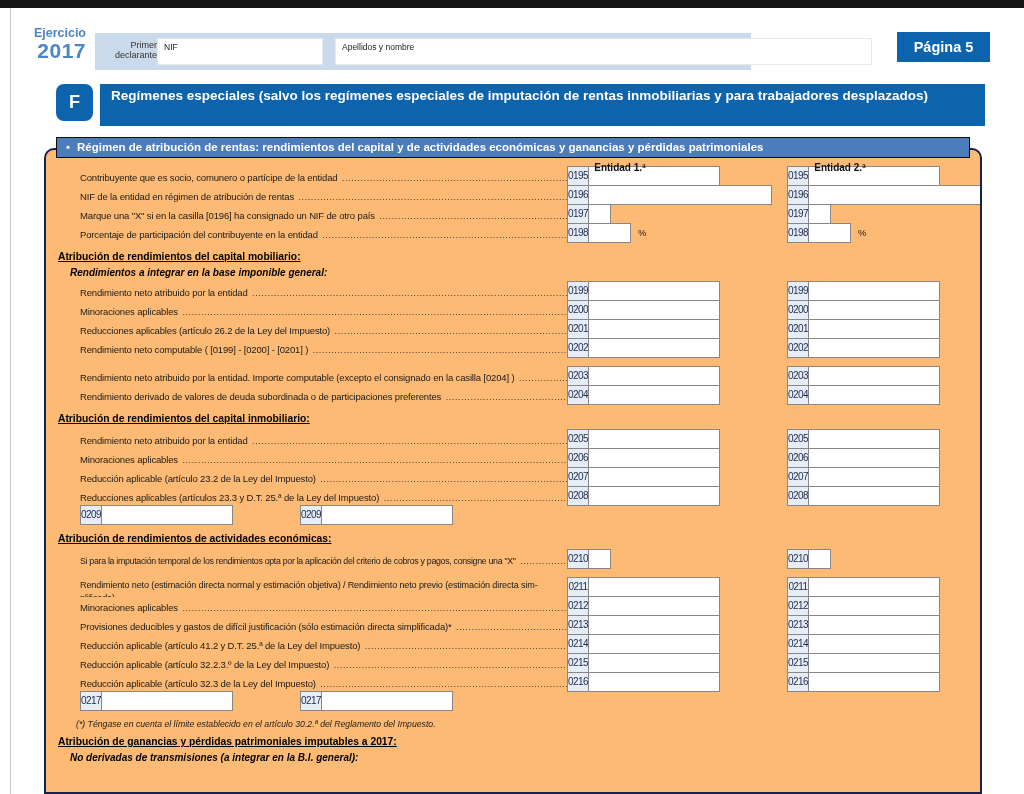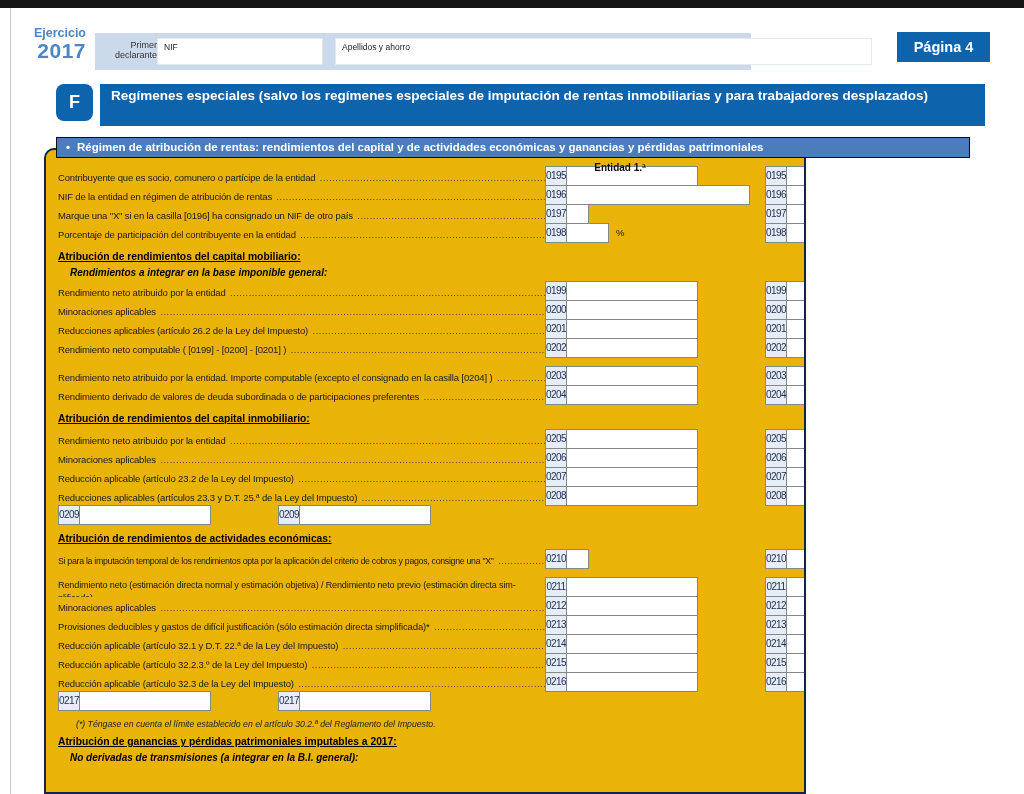--- a/index.html
+++ b/index.html
@@ -33,34 +33,34 @@
     color:#fff;font-weight:bold;font-size:18px;text-align:center;line-height:37px;}
   .f-bar{position:absolute;left:100px;top:84px;width:885px;height:42px;background:#0e63ad;box-sizing:border-box;
     color:#fff;font-weight:bold;font-size:13.5px;line-height:16.5px;padding:4px 10px 7px 11px;}
 
   
   .subsec-bar{position:absolute;left:56px;top:137px;width:914px;height:21px;background:#4b7dbd;box-sizing:border-box;
     border:1px solid #0d0d0d;color:#fff;font-weight:bold;font-size:11.5px;line-height:19px;padding-left:9px;z-index:5;}
   .subsec-bar .bullet{margin-right:7px;}
 
   
-  .form-area{position:absolute;left:44px;top:148px;width:762px;height:646px;box-sizing:border-box;
-    background:#eab308;border:2px solid #14224e;border-radius:10px 10px 0 0;}
+  .form-area{position:absolute;left:44px;top:148px;width:938px;height:646px;box-sizing:border-box;
+    background:#fdba74;border:2px solid #14224e;border-radius:10px 10px 0 0;}
   .form-inner{position:relative;width:100%;height:100%;padding-top:16px;box-sizing:border-box;overflow:hidden;}
 
   .colhead{position:absolute;top:12px;width:200px;text-align:center;font-weight:bold;font-size:10px;color:#101010;}
   .colhead.c1{left:474px;}
   .colhead.c2{left:694px;}
 
   .sec-h{font-weight:bold;font-size:10.3px;color:#000;text-decoration:underline;
     margin:7px 0 5px 12px;}
   .sub-h{font-weight:bold;font-style:italic;font-size:10px;color:#000;margin:5px 0 3px 24px;}
   .footnote{font-style:italic;font-size:8.7px;color:#222;margin:5px 0 4px 30px;}
 
-  .box-group{margin-bottom:8px;}
+  .box-group{margin-bottom:8px;padding-left:22px;}
   .box-group .frow + .frow{margin-top:-1px;}
 
   .frow{display:flex;align-items:stretch;height:20px;padding-left:12px;}
   .label-area{width:487px;box-sizing:border-box;overflow:hidden;white-space:nowrap;line-height:20px;flex:none;}
   .rlabel{font-size:9.5px;color:#1a1a1a;letter-spacing:-0.15px;}
   .leader{color:#333;}
   .leader::after{content:"................................................................................................................................................................";
     font-size:9px;letter-spacing:0.6px;}
   .frow.wrap .label-area{white-space:normal;line-height:9.8px;padding-top:1px;}
   .frow.wrap .rlabel{font-size:9.1px;}
@@ -83,25 +83,25 @@
   <div class="lbl">Ejercicio</div>
   <div class="year">2017</div>
 </div>
 
 <div class="decl-strip">
   <div class="decl-label">Primer declarante</div>
   <div class="field-box nif-box">
     <span class="flabel">NIF</span>
   </div>
   <div class="field-box apellidos-box">
-    <span class="flabel">Apellidos y ahorro</span>
+    <span class="flabel">Apellidos y nombre</span>
   </div>
 </div>
 
-<div class="pagina-badge">Página 4</div>
+<div class="pagina-badge">Página 5</div>
 
 <div class="f-badge">F</div>
 <div class="f-bar">Regímenes especiales (salvo los regímenes especiales de imputación de rentas inmobiliarias y para trabajadores desplazados)</div>
 
 <div class="subsec-bar">
   <span class="bullet">•</span><span>Régimen de atribución de rentas: rendimientos del capital y de actividades económicas y ganancias y pérdidas patrimoniales</span>
 </div>
 
 <div class="form-area">
   <div class="form-inner" id="form-content">
@@ -326,21 +326,21 @@
           <div class="ecell e1">
             <span class="code">0213</span>
             <span class="inpbox" style="width: 132px;"></span>
           </div>
           <div class="ecell e2">
             <span class="code">0213</span>
             <span class="inpbox" style="width: 132px;"></span>
           </div>
         </div>
         <div class="frow">
-          <div class="label-area"><span class="rlabel">Reducción aplicable (artículo 32.1 y D.T. 22.ª de la Ley del Impuesto)</span> <span class="leader"></span></div>
+          <div class="label-area"><span class="rlabel">Reducción aplicable (artículo 41.2 y D.T. 25.ª de la Ley del Impuesto)</span> <span class="leader"></span></div>
           <div class="ecell e1">
             <span class="code">0214</span>
             <span class="inpbox" style="width: 132px;"></span>
           </div>
           <div class="ecell e2">
             <span class="code">0214</span>
             <span class="inpbox" style="width: 132px;"></span>
           </div>
         </div>
         <div class="frow">

